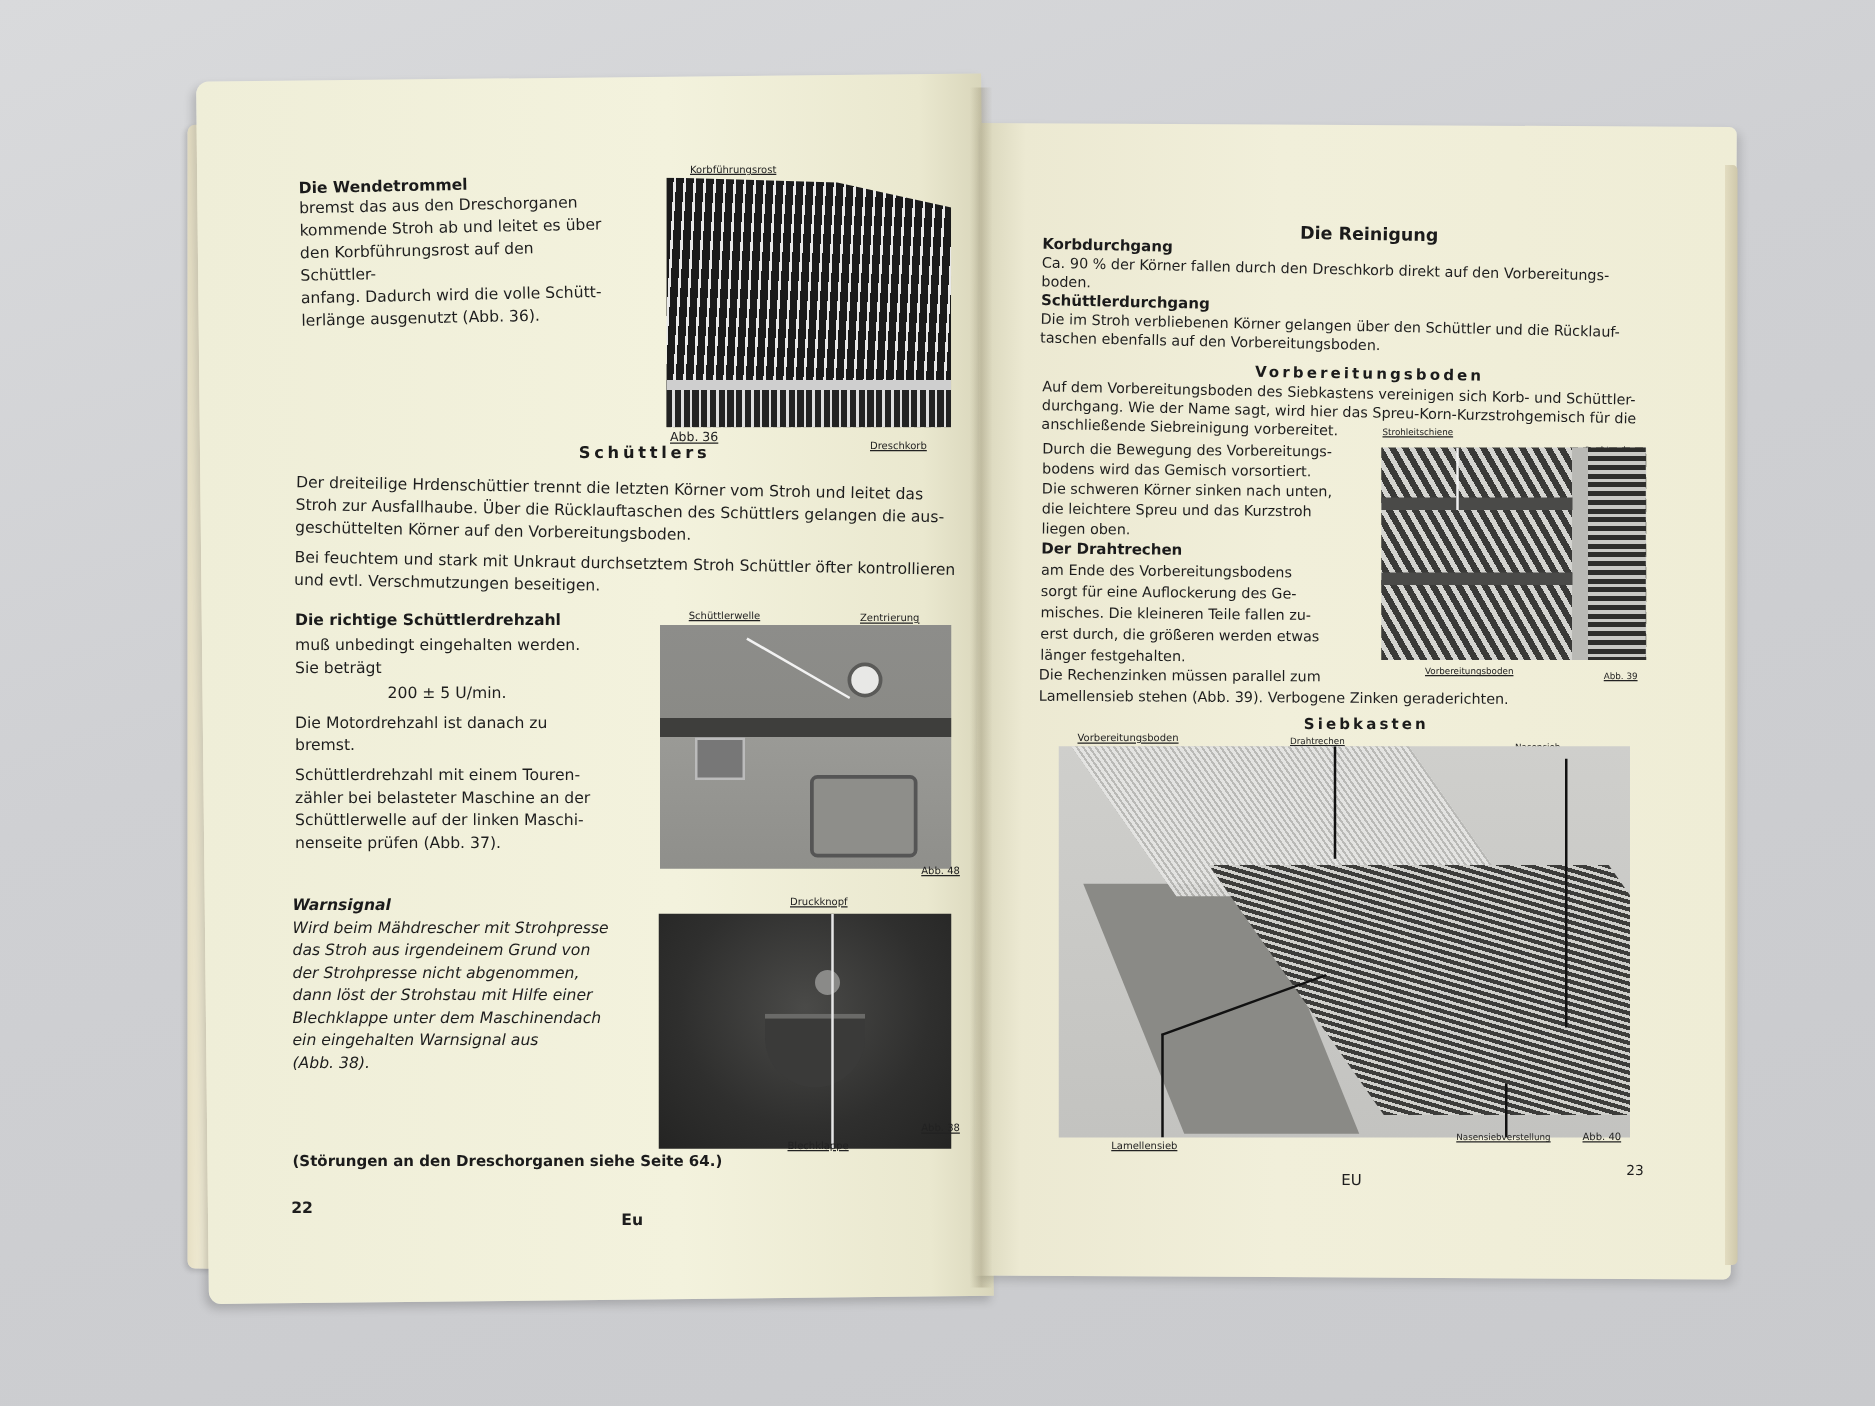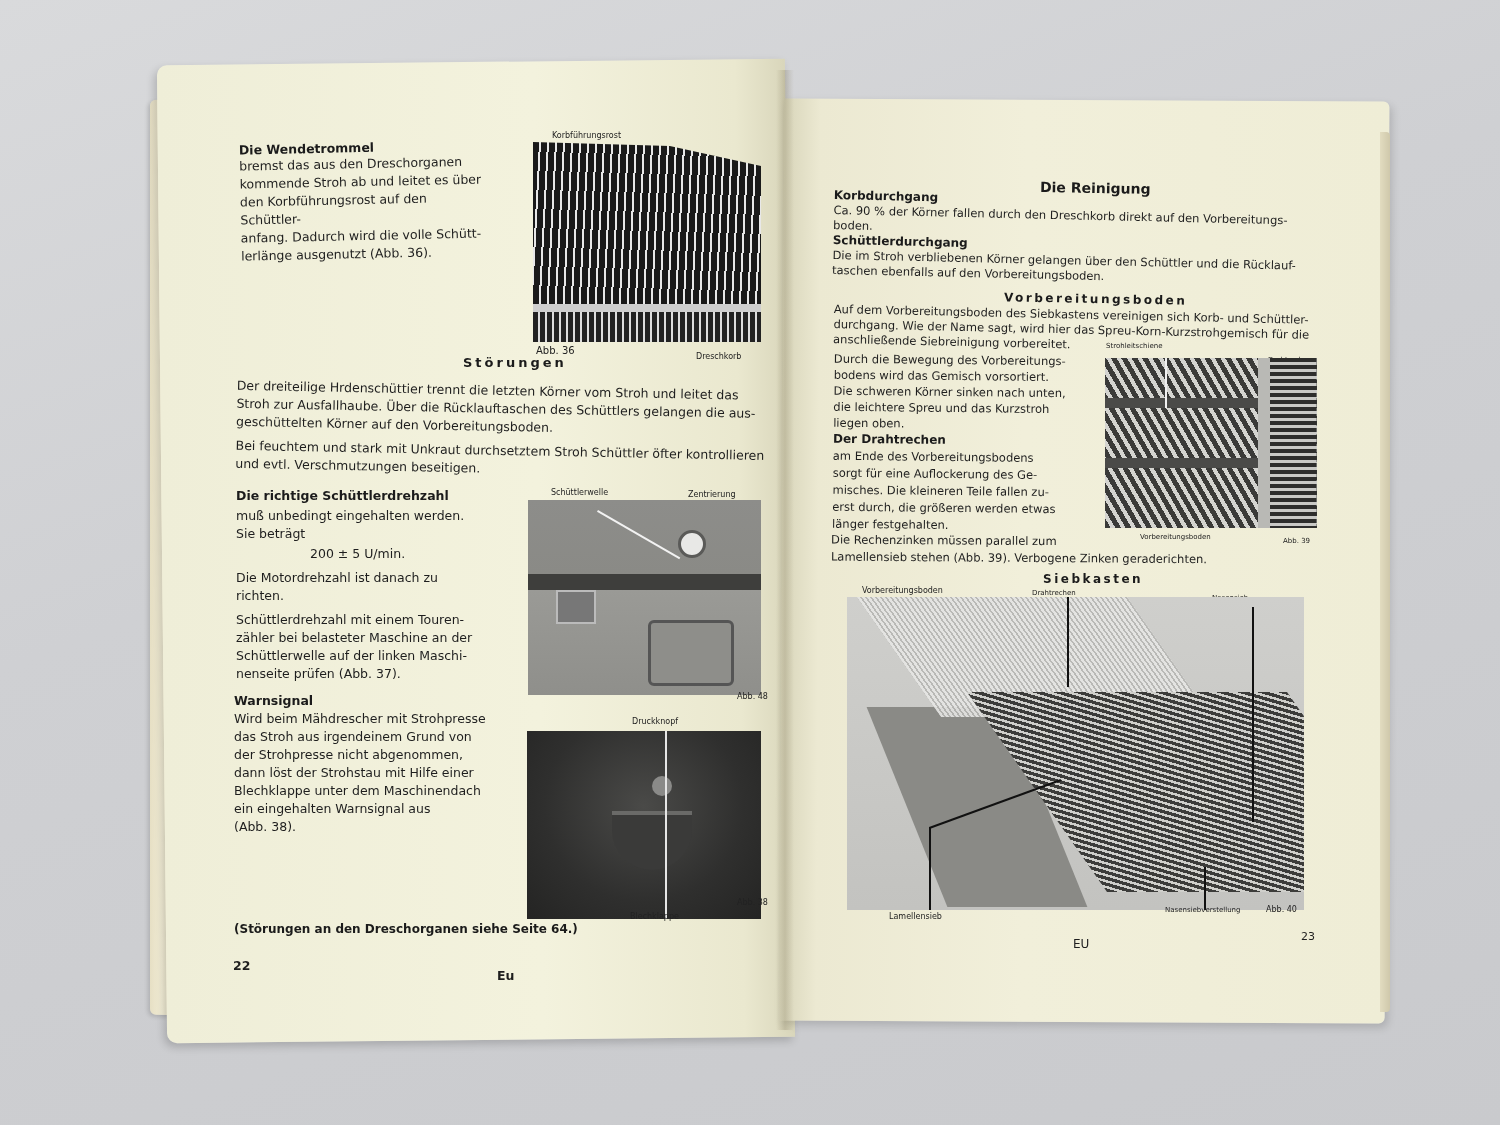--- a/index.html
+++ b/index.html
@@ -36,21 +36,21 @@
     background: linear-gradient(90deg,#e2dcc0,#cfc8ab);
     border-radius:0 4px 4px 0;
   }
   .gutter {
     left:776px; top:70px; width:18px; height:960px;
     background: linear-gradient(90deg, rgba(0,0,0,0) 0%, rgba(120,110,80,0.25) 50%, rgba(0,0,0,0) 100%);
   }
   .txt { font-size:12.5px; line-height:18px; color:#1e1e1e; }
   .bold { font-weight:bold; font-size:12.5px; }
   .spaced { letter-spacing:3px; font-weight:bold; font-size:13px; }
-  .small { font-size:8px; color:#222; }
+  .small { font-size:8px; color:#222;text-decoration:underline; }
   .justify { text-align:justify; }
   
   .photo { position:absolute; overflow:hidden; }
   .photo-36 {
     left:533px; top:142px; width:228px; height:200px;
     background:
       repeating-linear-gradient(93deg, #1a1a1a 0px, #1a1a1a 6px, #e8e8e8 6px, #e8e8e8 8px);
     clip-path: polygon(0 0, 60% 2%, 100% 12%, 100% 100%, 0 100%);
   }
   .photo-36 .bars {
@@ -118,55 +118,55 @@
   <div class="txt">lerlänge ausgenutzt (Abb. 36).</div>
 </div>
 
 <div class="abs small" style="left:552px; top:131px;">Korbführungsrost</div>
 <div class="photo photo-36">
   <div class="bars"></div>
 </div>
 <div class="abs small" style="left:536px; top:345px; font-size:10px;">Abb. 36</div>
 <div class="abs small" style="left:696px; top:352px;">Dreschkorb</div>
 
-<div class="abs spaced" style="left:463px; top:355px;">Störungen</div>
+<div class="abs spaced" style="left:463px; top:355px;">Schüttlers</div>
 <div class="abs" style="left:236px; top:382px; width:540px; transform:rotate(1.1deg);">
   <div class="txt">Der dreiteilige Hrdenschüttier trennt die letzten Körner vom Stroh und leitet das</div>
   <div class="txt">Stroh zur Ausfallhaube. Über die Rücklauftaschen des Schüttlers gelangen die aus-</div>
   <div class="txt">geschüttelten Körner auf den Vorbereitungsboden.</div>
   <div style="height:6px"></div>
   <div class="txt">Bei feuchtem und stark mit Unkraut durchsetztem Stroh Schüttler öfter kontrollieren</div>
   <div class="txt">und evtl. Verschmutzungen beseitigen.</div>
 </div>
 
 <div class="abs" style="left:236px; top:488px; width:250px;">
   <div class="bold" style="margin-bottom:4px;">Die richtige Schüttlerdrehzahl</div>
   <div class="txt">muß unbedingt eingehalten werden.</div>
   <div class="txt">Sie beträgt</div>
   <div class="txt" style="padding-left:74px; margin:2px 0 6px 0;">200 ± 5 U/min.</div>
   <div class="txt">Die Motordrehzahl ist danach zu</div>
-  <div class="txt">richten.</div>
+  <div class="txt">bremst.</div>
   <div style="height:6px"></div>
   <div class="txt">Schüttlerdrehzahl mit einem Touren-</div>
   <div class="txt">zähler bei belasteter Maschine an der</div>
   <div class="txt">Schüttlerwelle auf der linken Maschi-</div>
   <div class="txt">nenseite prüfen (Abb. 37).</div>
 </div>
 
 <div class="abs small" style="left:551px; top:488px;">Schüttlerwelle</div>
 <div class="abs small" style="left:688px; top:490px;">Zentrierung</div>
 <div class="photo photo-37">
   <div class="knob"></div>
   <div class="plate"></div>
   <div class="hatch"></div>
   <div class="pointer"></div>
 </div>
 <div class="abs small" style="left:737px; top:692px;">Abb. 48</div>
 
-<div class="abs" style="left:234px; top:693px; width:260px;">
+<div class="abs" style="left:234px; top:716px; width:260px;font-style:italic;">
   <div class="bold" style="margin-bottom:2px;">Warnsignal</div>
   <div class="txt">Wird beim Mähdrescher mit Strohpresse</div>
   <div class="txt">das Stroh aus irgendeinem Grund von</div>
   <div class="txt">der Strohpresse nicht abgenommen,</div>
   <div class="txt">dann löst der Strohstau mit Hilfe einer</div>
   <div class="txt">Blechklappe unter dem Maschinendach</div>
   <div class="txt">ein eingehalten Warnsignal aus</div>
   <div class="txt">(Abb. 38).</div>
 </div>
 

